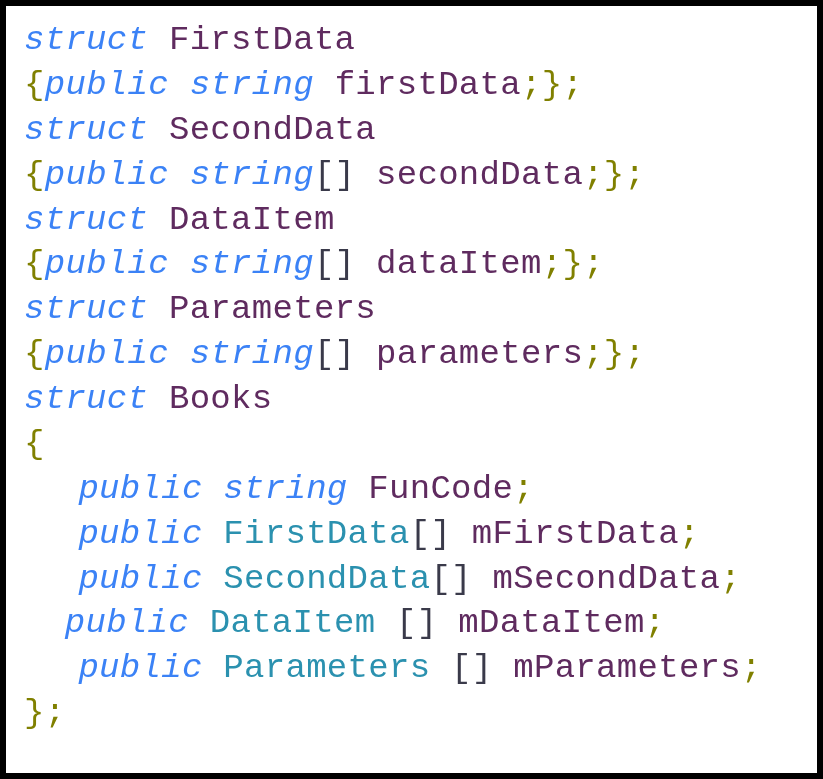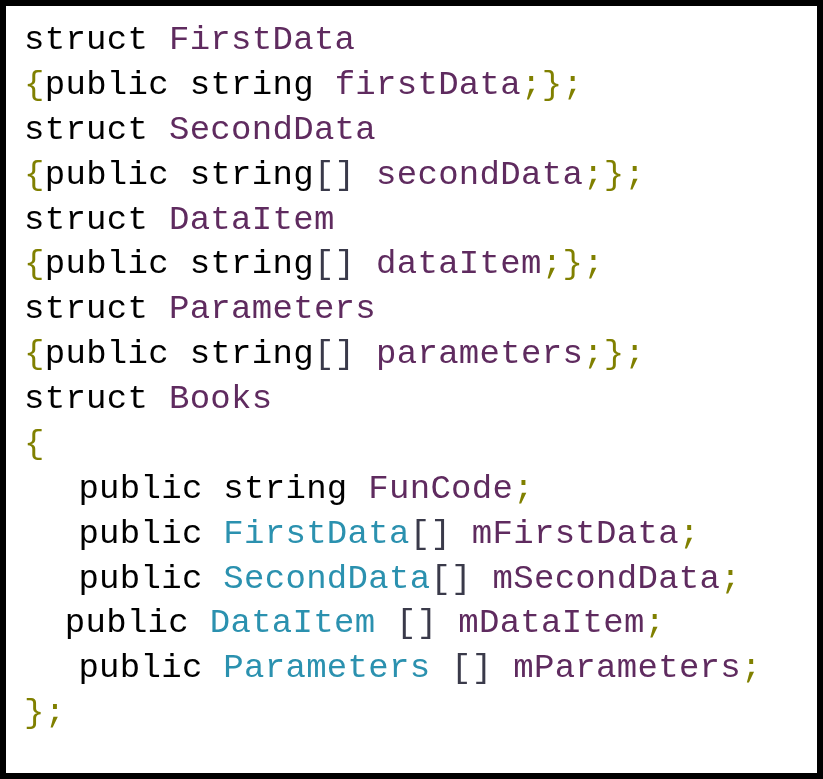--- a/index.html
+++ b/index.html
@@ -16,21 +16,22 @@
       padding: 12px 18px;
       background: white;
     }
     .code {
       font-size: 34px;
       line-height: 1.32;
       white-space: pre;
       letter-spacing: 0.3px;
     }
     .keyword {
-      color: #000000;
+      color: #3b82f6;
+      font-style: italic;
     }
     .type {
       color: #2b91af;
     }
     .usertype {
       color: #5f2b5f;
     }
     .identifier {
       color: #5f2b5f;
     }

